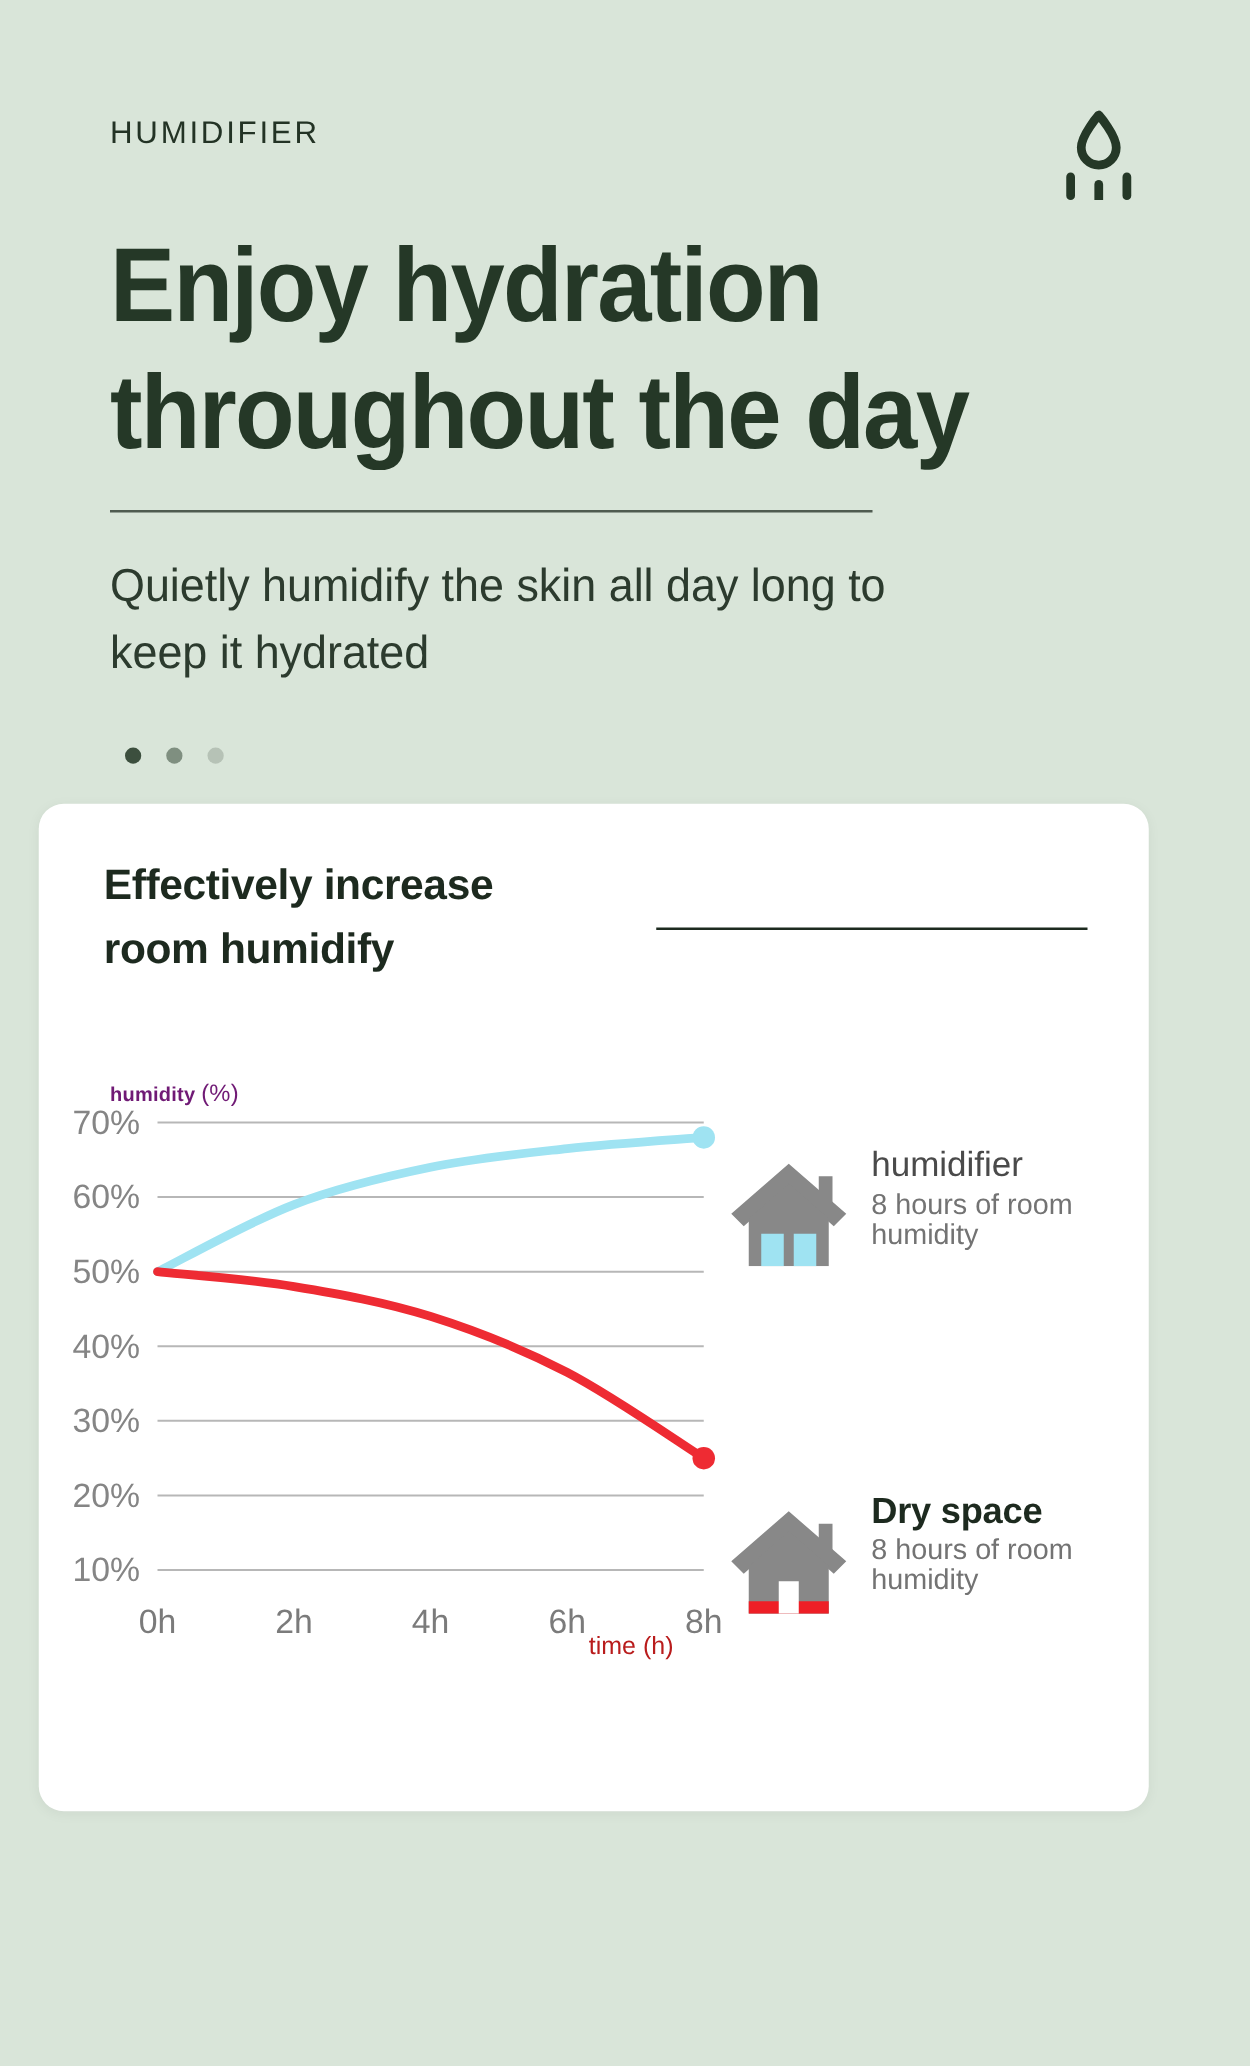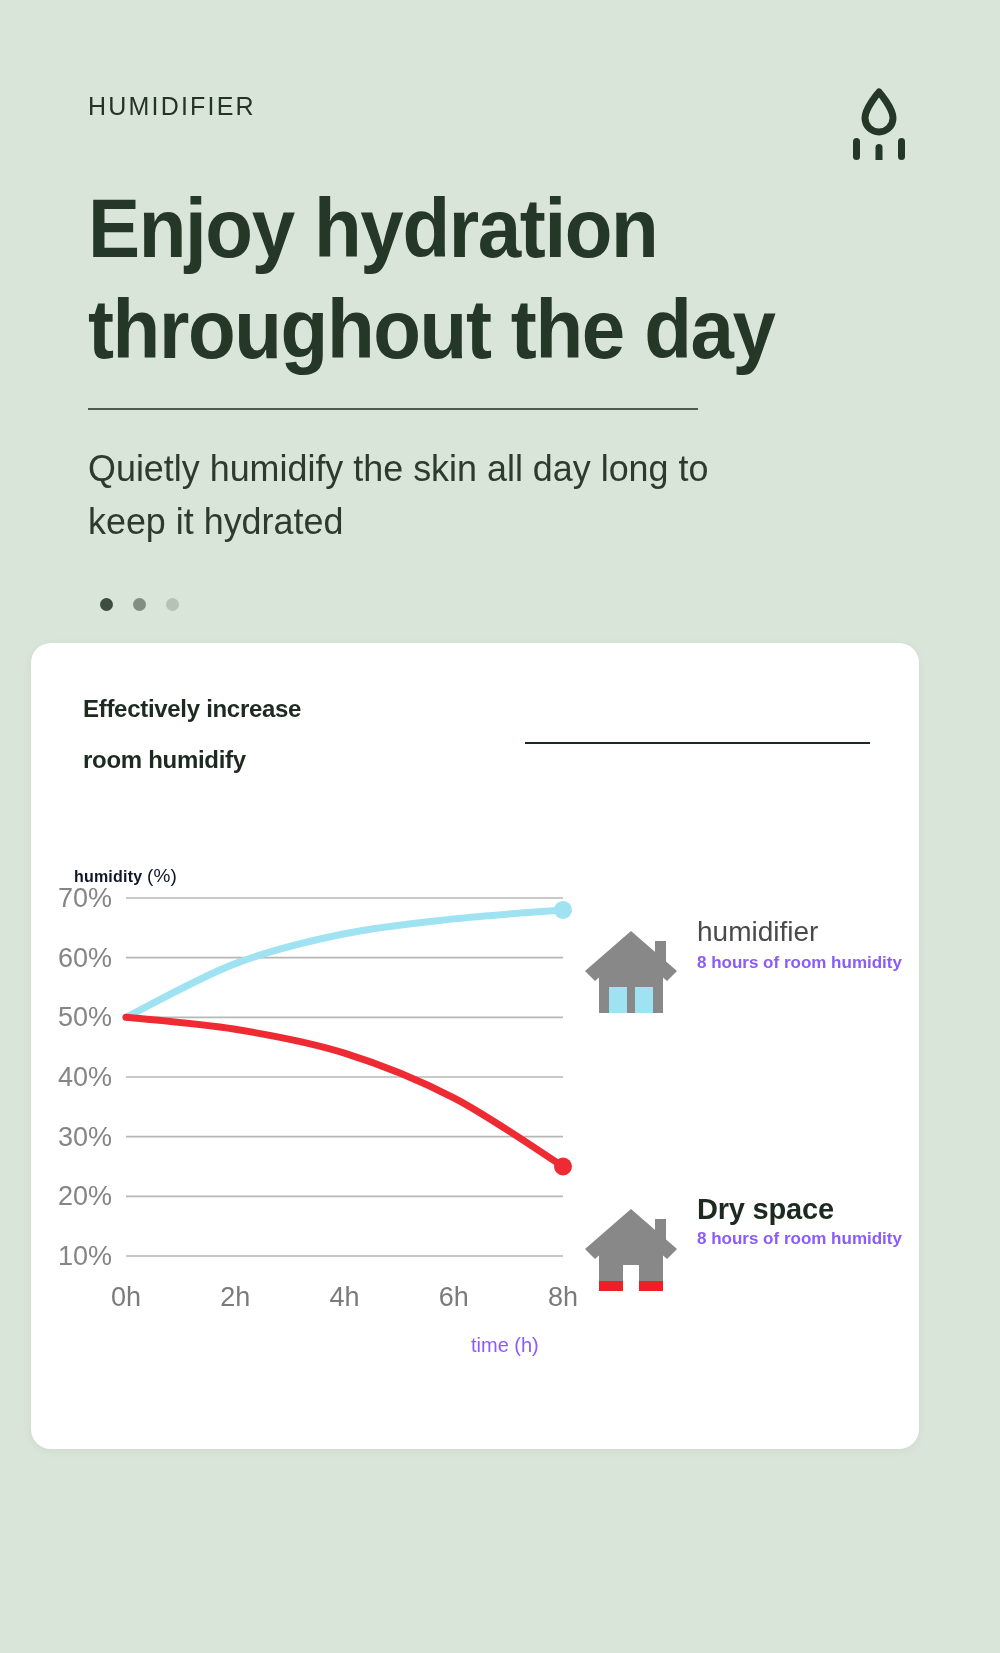--- a/index.html
+++ b/index.html
@@ -89,21 +89,21 @@
     background: #ffffff;
     border-radius: 20px;
     box-shadow: 0 2px 10px rgba(0,0,0,0.05);
   }
   .card-title {
     position: absolute;
     left: 52px; top: 40px;
     width: 420px;
     font-family: "Liberation Sans Narrow", "Liberation Sans", sans-serif;
     font-weight: 700;
-    font-size: 24px;
+    font-size: 34px;
     line-height: 51px;
     color: #1d2a1f;
     letter-spacing: -0.3px;
   }
   .card-rule {
     position: absolute;
     left: 494px; top: 99px;
     width: 345px;
     height: 2px;
     background: #1d2a1f;
@@ -111,42 +111,41 @@
 
   
   .chart-wrap {
     position: absolute;
     left: 20px; top: 215px;
     width: 530px;
     height: 530px;
   }
   .axis-ylabel {
     position: absolute;
-    left: 23px; top: 7px;
+    left: 37px; top: 7px;
     font-size: 16px;
     font-weight: 700;
-    color: #0f172a;
+    color: #701a75;
     letter-spacing: 0.2px;
   }
   .axis-ylabel .pct {
     font-weight: 400;
     font-size: 19px;
   }
   .plot {
     position: absolute;
     left: 0; top: 0;
     width: 530px; height: 530px;
   }
   .axis-xlabel {
     position: absolute;
     left: 420px; top: 448px;
     font-size: 20px;
-    color: #8b5cf6;
-    font-weight: 400;
-    margin-top: 28px;
+    color: #b91c1c;
+    font-weight: 400;
   }
 
   
   .legend {
     position: absolute;
     left: 540px; top: 270px;
     width: 340px;
   }
   .legend-item {
     position: relative;
@@ -167,24 +166,24 @@
     letter-spacing: -0.2px;
     line-height: 36px;
   }
   .legend-sub {
     font-size: 28px;
     color: #4a4a4a;
     line-height: 38px;
     font-weight: 400;
   }
   .legend-note {
-    font-size: 17px;
-    color: #8b5cf6;
+    font-size: 23px;
+    color: #737373;
     line-height: 24px;
-    font-weight: 700;
+    font-weight: 400;
   }
 </style>
 </head>
 <body>
 
 <div class="hero">
 
   <div class="eyebrow">HUMIDIFIER</div>
 
   <div class="drop-icon">

